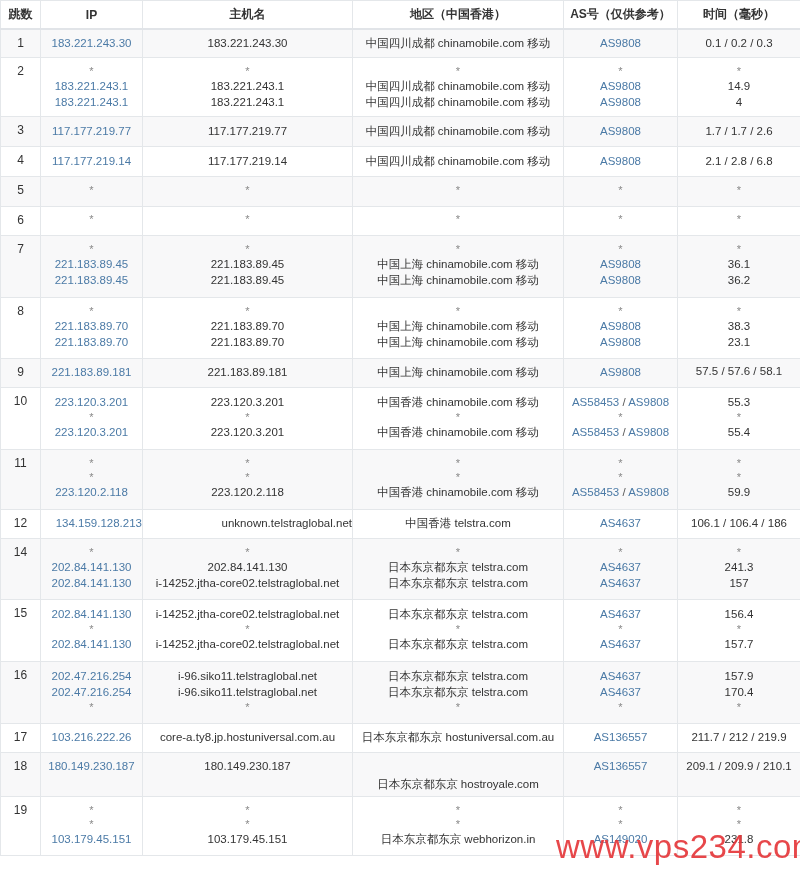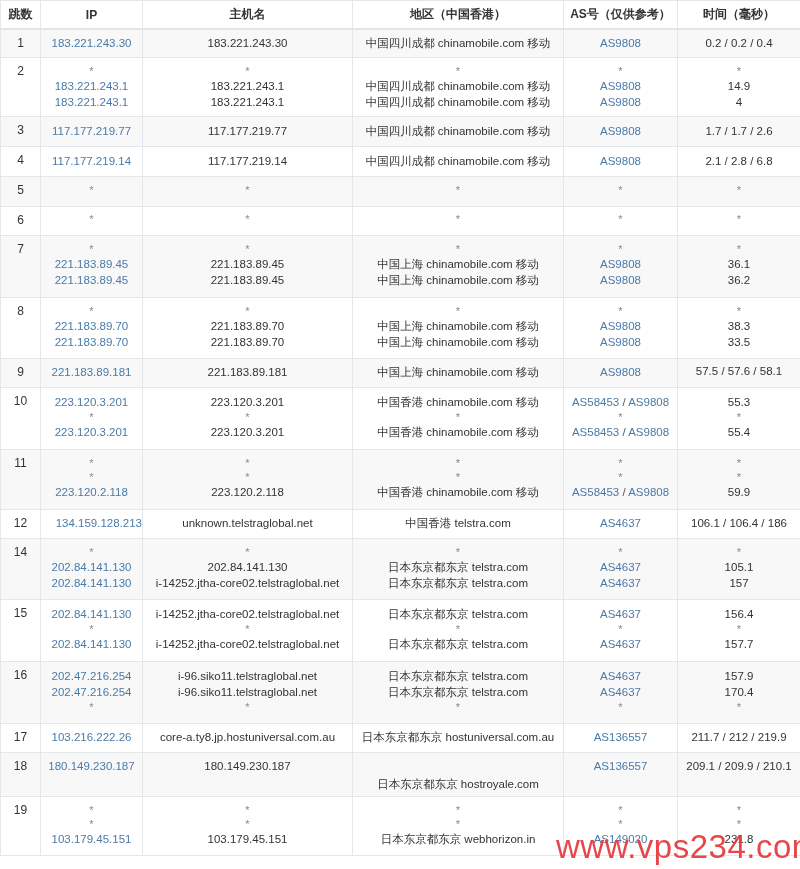--- a/index.html
+++ b/index.html
@@ -64,21 +64,21 @@
             <span class="ln">中国四川成都 chinamobile.com 移动</span>
           </div>
         </td>
         <td class="as">
           <div class="cell" style="padding-top: 5px;">
             <span class="ln">AS9808</span>
           </div>
         </td>
         <td class="time">
           <div class="cell" style="padding-top: 5px;">
-            <span class="ln">0.2 / 0.2 / 0.4</span>
+            <span class="ln">0.1 / 0.2 / 0.3</span>
           </div>
         </td>
       </tr>
       <tr class="row" style="height: 59px;">
         <td class="hop">2</td>
         <td class="ip">
           <div class="cell">
             <span class="ln star">*</span>
             <span class="ln">183.221.243.1</span>
             <span class="ln">183.221.243.1</span>
@@ -290,21 +290,21 @@
           <div class="cell">
             <span class="ln star">*</span>
             <span class="ln">AS9808</span>
             <span class="ln">AS9808</span>
           </div>
         </td>
         <td class="time">
           <div class="cell">
             <span class="ln star">*</span>
             <span class="ln">38.3</span>
-            <span class="ln">33.5</span>
+            <span class="ln">23.1</span>
           </div>
         </td>
       </tr>
       <tr class="row" style="height: 29px;">
         <td class="hop">9</td>
         <td class="ip">
           <div class="cell" style="padding-top: 5.5px;">
             <span class="ln">221.183.89.181</span>
           </div>
         </td>
@@ -406,21 +406,21 @@
         </td>
       </tr>
       <tr class="row" style="height: 29px;">
         <td class="hop">12</td>
         <td class="ip">
           <div class="cell" style="padding-top: 5.5px; text-align: right;">
             <span class="ln">134.159.128.213</span>
           </div>
         </td>
         <td class="host">
-          <div class="cell" style="padding-top: 5.5px;">
+          <div class="cell" style="padding-top: 5.5px; text-align: right;">
             <span class="ln">unknown.telstraglobal.net</span>
           </div>
         </td>
         <td class="region">
           <div class="cell" style="padding-top: 5.5px;">
             <span class="ln">中国香港 telstra.com</span>
           </div>
         </td>
         <td class="as">
           <div class="cell" style="padding-top: 5.5px;">
@@ -459,21 +459,21 @@
         <td class="as">
           <div class="cell">
             <span class="ln star">*</span>
             <span class="ln">AS4637</span>
             <span class="ln">AS4637</span>
           </div>
         </td>
         <td class="time">
           <div class="cell">
             <span class="ln star">*</span>
-            <span class="ln">105.1</span>
+            <span class="ln">241.3</span>
             <span class="ln">157</span>
           </div>
         </td>
       </tr>
       <tr class="row" style="height: 62px; padding-left: 36px;">
         <td class="hop">15</td>
         <td class="ip">
           <div class="cell">
             <span class="ln">202.84.141.130</span>
             <span class="ln star">*</span>

